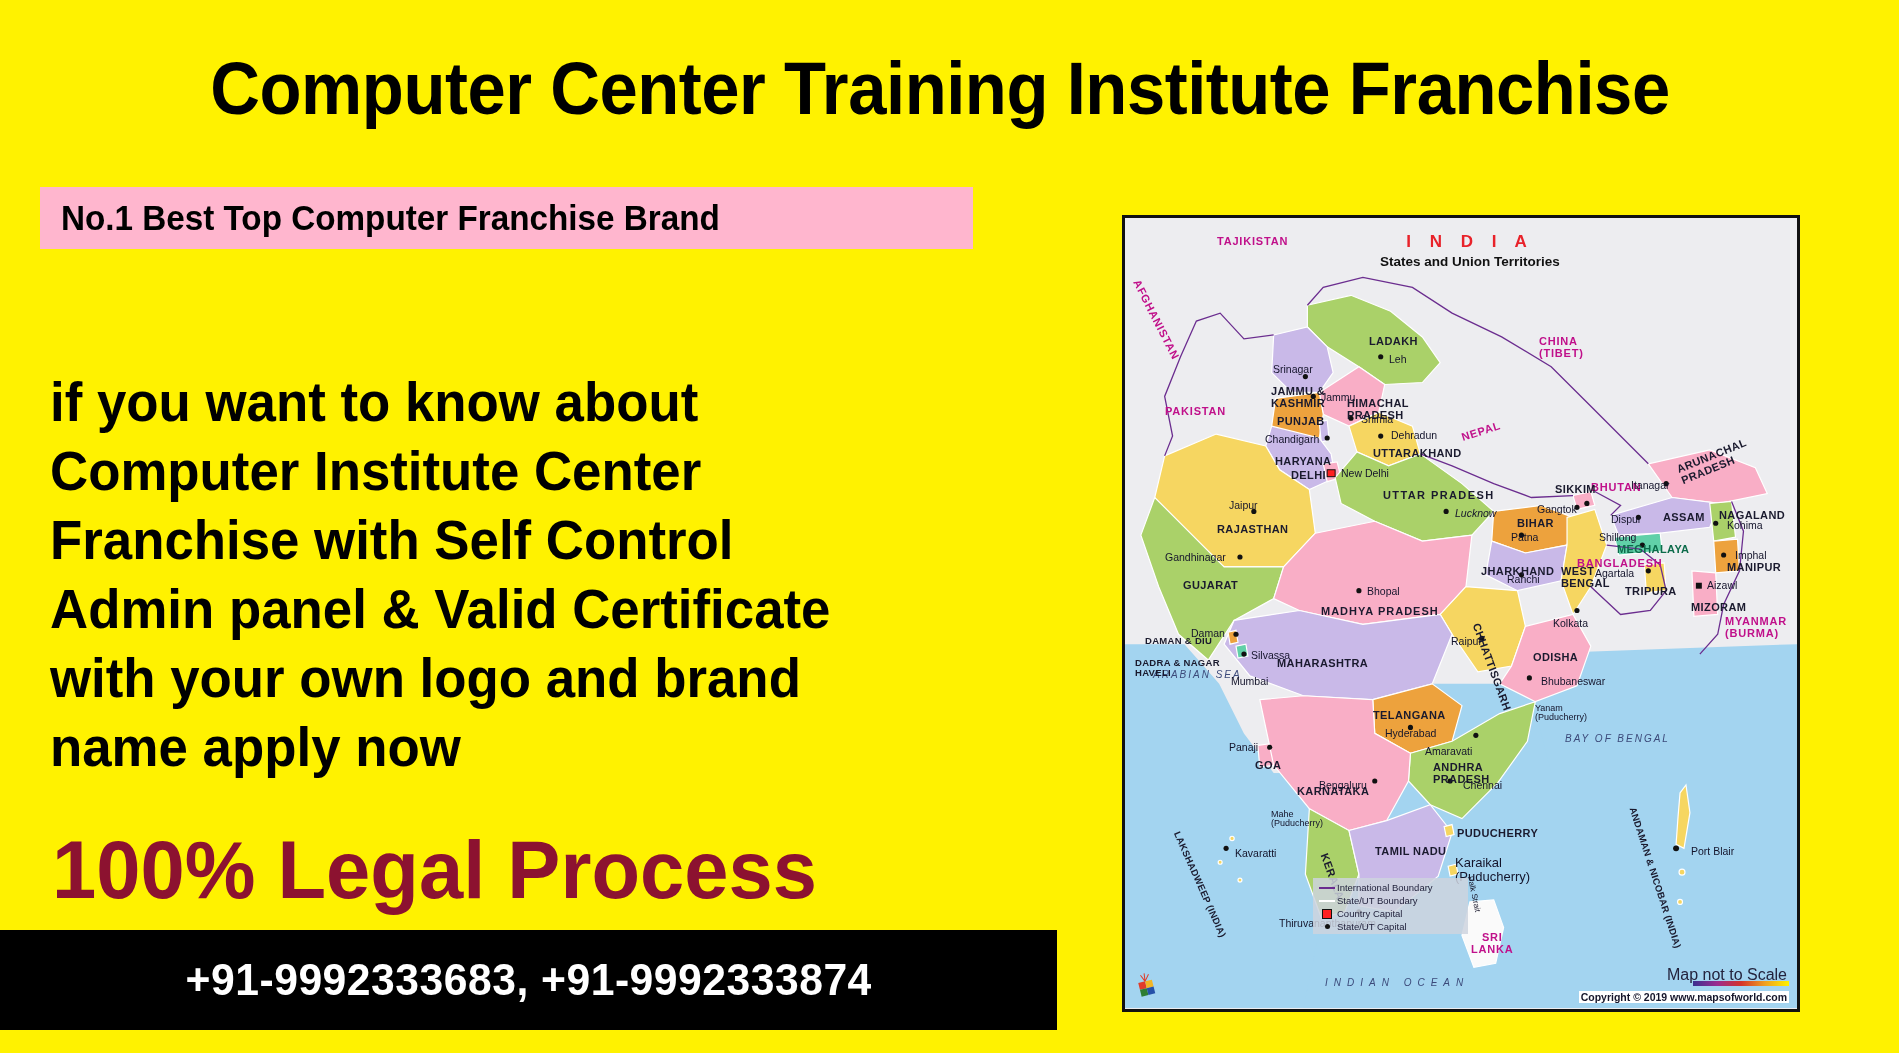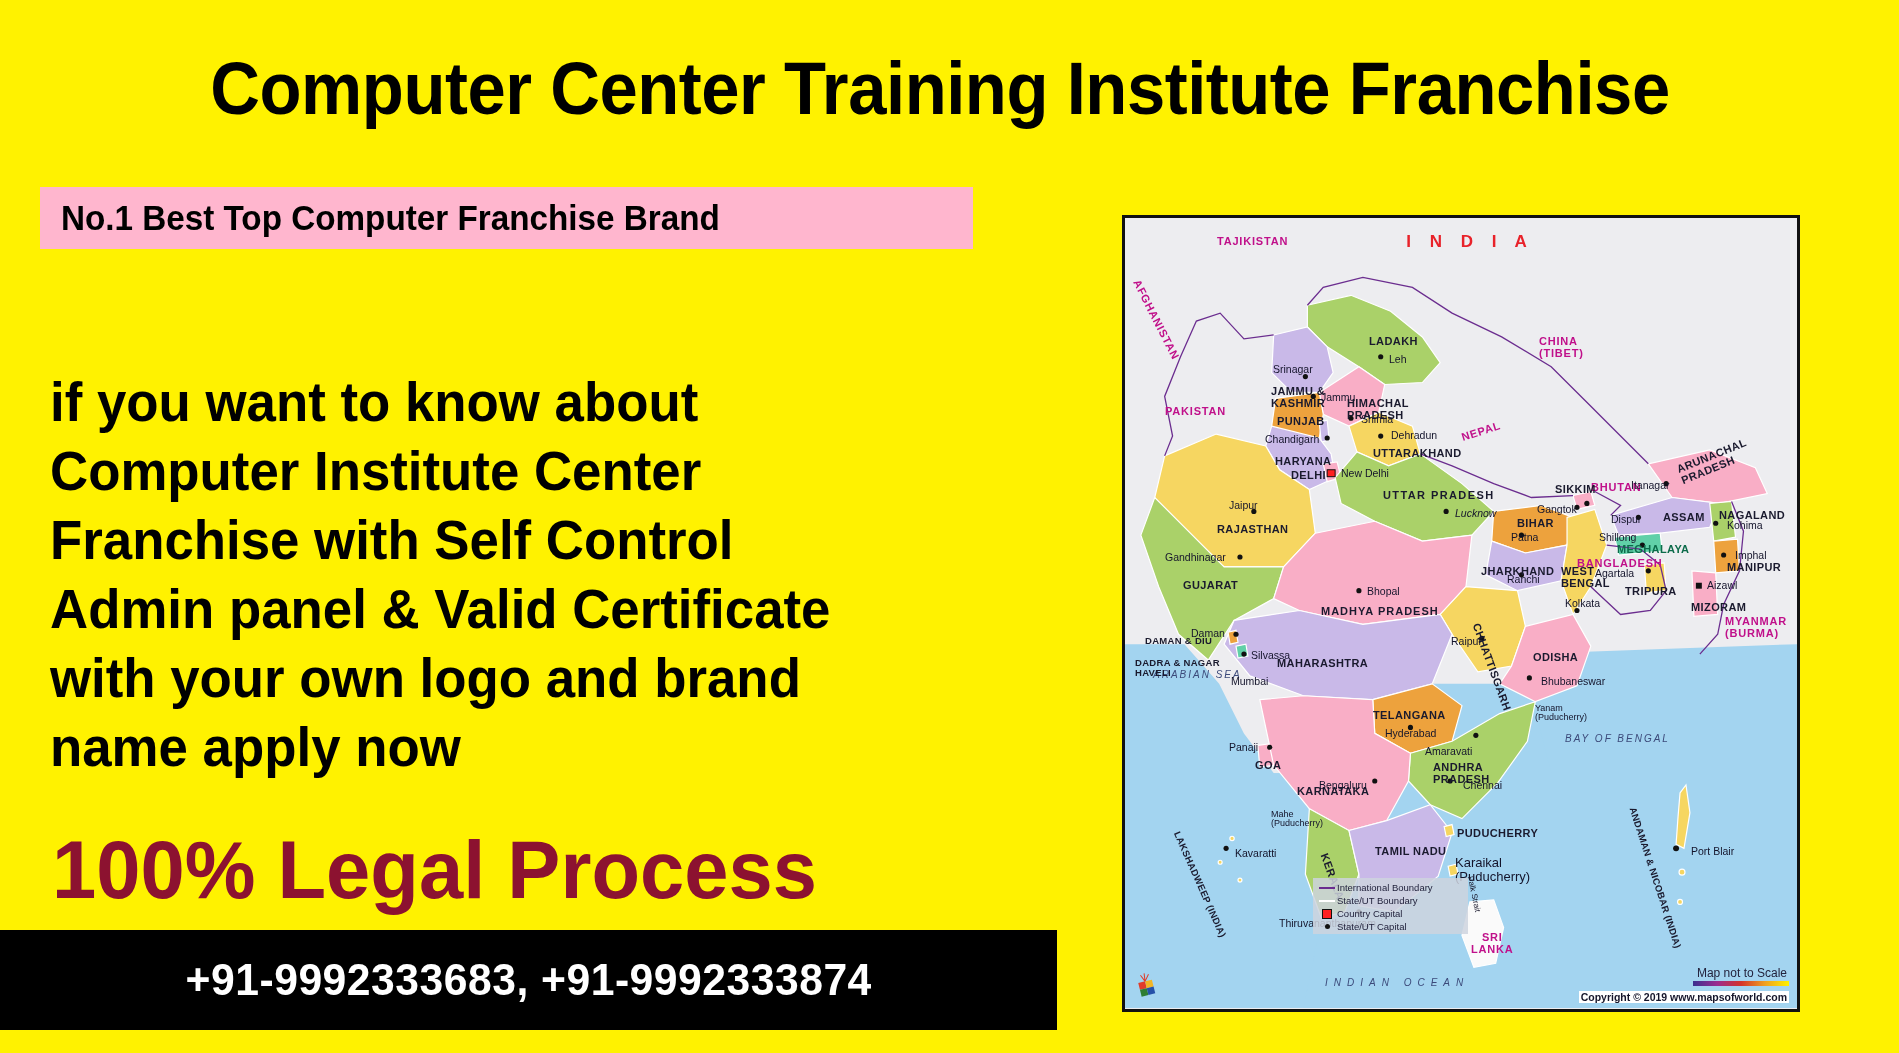--- a/index.html
+++ b/index.html
@@ -116,21 +116,21 @@
     font-size:9.5px;color:#23233d;
     font-family:"Liberation Sans Narrow","Liberation Sans",sans-serif;
     white-space:nowrap;
   }
   .ln-intl{width:16px;height:2px;background:#6b2d8f;}
   .ln-state{width:16px;height:2px;background:#fff;}
   .sq-cap{width:8px;height:8px;background:#ff2020;border:1.5px solid #111;}
   .pt-cap{width:5px;height:5px;background:#111;border-radius:50%;}
   #scale-note{
     position:absolute;right:10px;top:748px;
-    font-size:12px;color:#23233d;
+    font-size:16px;color:#23233d;
     font-family:"Liberation Sans Narrow","Liberation Sans",sans-serif;
   }
   #scale-bar{
     position:absolute;right:8px;top:763px;width:96px;height:5px;
     background:linear-gradient(90deg,#3b2f8f,#9a2b8f,#d4342a,#f0a020,#fff200);
   }
   #copyright{
     position:absolute;right:8px;bottom:6px;
     font-size:10.5px;color:#15152a;font-weight:bold;
     font-family:"Liberation Sans Narrow","Liberation Sans",sans-serif;
@@ -298,20 +298,21 @@
       <circle cx="252" cy="568" r="2.6" fill="#111"></circle>
       <circle cx="328" cy="568" r="2.6" fill="#111"></circle>
       <circle cx="102" cy="636" r="2.6" fill="#111"></circle>
       <circle cx="236" cy="700" r="2.6" fill="#111"></circle>
       <circle cx="556" cy="636" r="3" fill="#111"></circle>
     </g>
   </svg>
 
   <div id="map-title">
     <div class="t1">I N D I A</div>
+    <div class="t2">States and Union Territories</div>
   </div>
 
   <div class="mlab nbr" style="left:92px;top:18px;">TAJIKISTAN</div>
   <div class="mlab nbr" style="left:16px;top:60px;transform:rotate(63deg);transform-origin:left top;">AFGHANISTAN</div>
   <div class="mlab nbr" style="left:40px;top:188px;">PAKISTAN</div>
   <div class="mlab nbr" style="left:414px;top:118px;white-space:pre;">CHINA
 (TIBET)</div>
   <div class="mlab nbr" style="left:336px;top:208px;transform:rotate(-18deg);">NEPAL</div>
   <div class="mlab nbr" style="left:466px;top:264px;">BHUTAN</div>
   <div class="mlab nbr" style="left:452px;top:340px;">BANGLADESH</div>
@@ -374,21 +375,21 @@
   <div class="mlab city" style="left:386px;top:314px;">Patna</div>
   <div class="mlab city" style="left:412px;top:286px;">Gangtok</div>
   <div class="mlab city" style="left:506px;top:262px;">Itanagar</div>
   <div class="mlab city" style="left:486px;top:296px;">Dispur</div>
   <div class="mlab city" style="left:602px;top:302px;">Kohima</div>
   <div class="mlab city" style="left:474px;top:314px;">Shillong</div>
   <div class="mlab city" style="left:610px;top:332px;">Imphal</div>
   <div class="mlab city" style="left:470px;top:350px;">Agartala</div>
   <div class="mlab city" style="left:582px;top:362px;">Aizawl</div>
   <div class="mlab city" style="left:374px;top:356px;padding-left:8px;">Ranchi</div>
-  <div class="mlab city" style="left:428px;top:380px;margin-left:12px;">Kolkata</div>
+  <div class="mlab city" style="left:428px;top:400px;">Kolkata</div>
   <div class="mlab city" style="left:40px;top:334px;">Gandhinagar</div>
   <div class="mlab city" style="left:242px;top:368px;">Bhopal</div>
   <div class="mlab city" style="left:326px;top:418px;">Raipur</div>
   <div class="mlab city" style="left:416px;top:458px;">Bhubaneswar</div>
   <div class="mlab city" style="left:66px;top:410px;">Daman</div>
   <div class="mlab city" style="left:126px;top:432px;">Silvassa</div>
   <div class="mlab city" style="left:106px;top:458px;">Mumbai</div>
   <div class="mlab city" style="left:260px;top:510px;">Hyderabad</div>
   <div class="mlab city" style="left:300px;top:528px;">Amaravati</div>
   <div class="mlab city" style="left:104px;top:524px;">Panaji</div>

